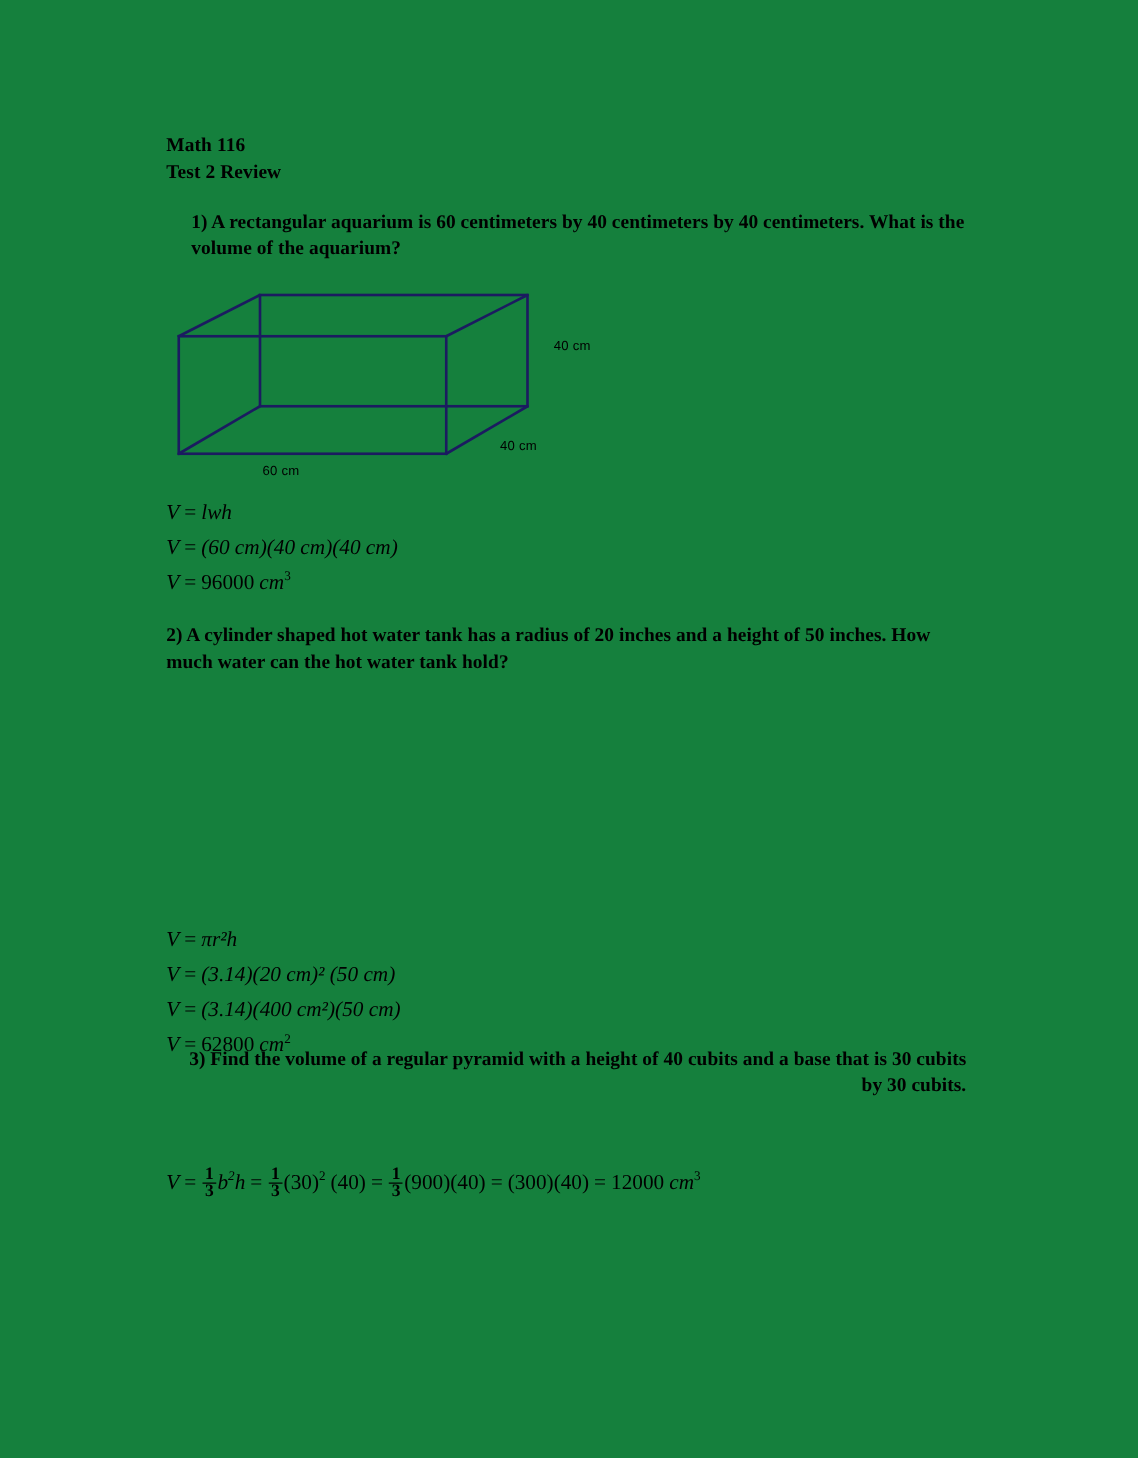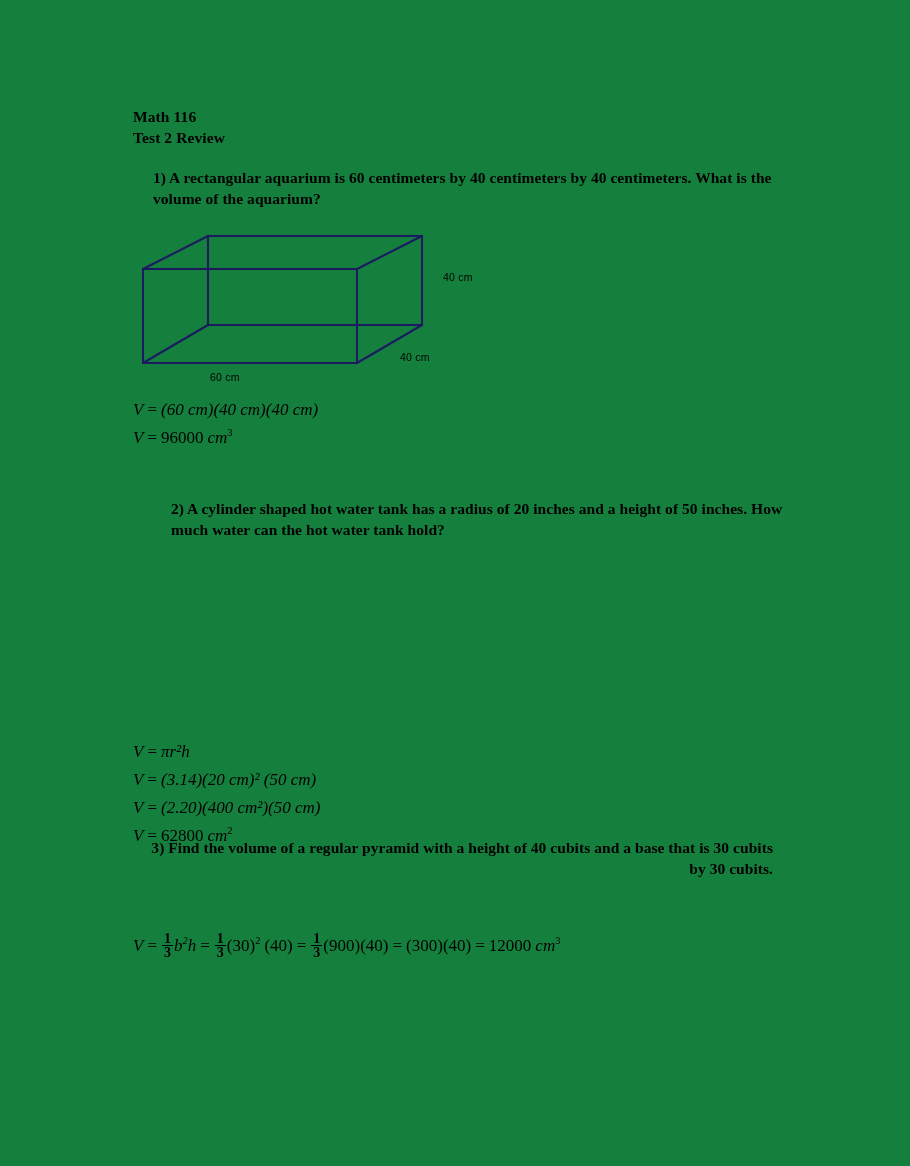--- a/index.html
+++ b/index.html
@@ -40,21 +40,21 @@
   .question {
     position: absolute;
     left: 133px;
     width: 640px;
     font-size: 15.5px;
     line-height: 21px;
     font-weight: bold;
     letter-spacing: 0.05px;
   }
   .q1 { top: 167px; margin-left: 20px; }
-  .q2 { top: 498px; margin-left: 38px; }
+  .q2 { top: 498px; }
   .q3 { top: 837px; text-align: right; }
 
   
   .eqblock {
     position: absolute;
     left: 133px;
   }
   .eq {
     font-family: "Liberation Serif", "DejaVu Serif", serif;
     font-size: 17px;
@@ -149,39 +149,42 @@
         <line x1="227" y1="138" x2="292" y2="100"></line>
       </g>
     </svg>
     <div class="fig-label" style="left:313px; top:46px;">40 cm</div>
     <div class="fig-label" style="left:270px; top:126px;">40 cm</div>
     <div class="fig-label" style="left:80px; top:146px;">60 cm</div>
   </div>
 
   <div class="eqblock" id="eq1">
     <span class="eq">
+      <span>V</span><span class="sp"></span><span class="up">=</span><span class="sp"></span><span>lwh</span>
+    </span>
+    <span class="eq">
       <span>V</span><span class="sp"></span><span class="up">=</span><span class="sp"></span><span>(60 cm)(40 cm)(40 cm)</span>
     </span>
     <span class="eq">
       <span>V</span><span class="sp"></span><span class="up">=</span><span class="sp"></span><span class="up">96000</span><span class="sp"></span><span>cm</span><sup class="upn">3</sup>
     </span>
   </div>
 
   <div class="question q2">2) A cylinder shaped hot water tank has a radius of 20 inches and a height of 50 inches. How much water can the hot water tank hold?</div>
 
 
   <div class="eqblock" id="eq2">
     <span class="eq">
       <span>V</span><span class="sp"></span><span class="up">=</span><span class="sp"></span><span>πr²h</span>
     </span>
     <span class="eq">
       <span>V</span><span class="sp"></span><span class="up">=</span><span class="sp"></span><span>(3.14)(20 cm)² (50 cm)</span>
     </span>
     <span class="eq">
-      <span>V</span><span class="sp"></span><span class="up">=</span><span class="sp"></span><span>(2.20)(400 cm²)(50 cm)</span>
+      <span>V</span><span class="sp"></span><span class="up">=</span><span class="sp"></span><span>(3.14)(400 cm²)(50 cm)</span>
     </span>
     <span class="eq">
       <span>V</span><span class="sp"></span><span class="up">=</span><span class="sp"></span><span class="up">62800</span><span class="sp"></span><span>cm</span><sup class="upn">2</sup>
     </span>
   </div>
 
   <div class="question q3">3) Find the volume of a regular pyramid with a height of 40 cubits and a base that is 30 cubits by 30 cubits.</div>
 
   <div class="eqblock" id="eq3">
     <span class="eq">

